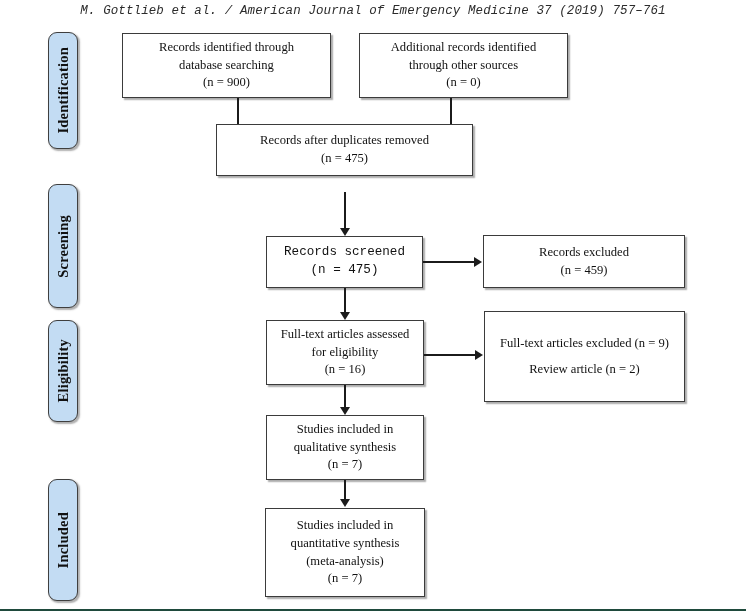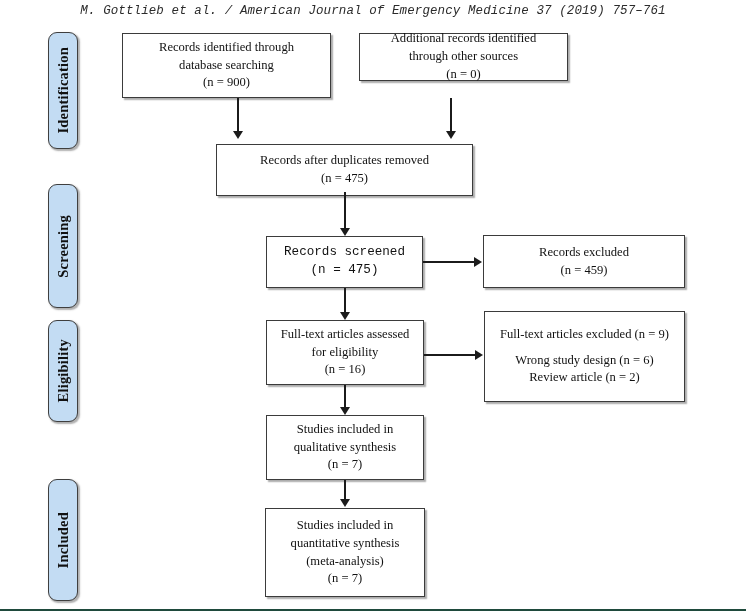--- a/index.html
+++ b/index.html
@@ -148,35 +148,35 @@
   </div>
 
   <div class="fbox" style="left:122px; top:33px; width:209px; height:65px;">
     <div class="lines">
       <div>Records identified through</div>
       <div>database searching</div>
       <div>(n = 900)</div>
     </div>
   </div>
 
-  <div class="fbox" style="left:359px; top:33px; width:209px; height:48px;">
+  <div class="fbox" style="left:359px; top:33px; width:209px; height:65px;">
     <div class="lines">
       <div>Additional records identified</div>
       <div>through other sources</div>
       <div>(n = 0)</div>
     </div>
   </div>
 
   <div class="vline" style="left:237px; top:98px; height:35px;"></div>
   <div class="arrow-down" style="left:233px; top:131px;"></div>
 
   <div class="vline" style="left:450px; top:98px; height:35px;"></div>
   <div class="arrow-down" style="left:446px; top:131px;"></div>
 
-  <div class="fbox" style="left:216px; top:144px; width:257px; height:52px;">
+  <div class="fbox" style="left:216px; top:124px; width:257px; height:52px;">
     <div class="lines">
       <div>Records after duplicates removed</div>
       <div>(n = 475)</div>
     </div>
   </div>
 
   <div class="vline" style="left:344px; top:192px; height:37px;"></div>
   <div class="arrow-down" style="left:340px; top:228px;"></div>
 
   <div class="fbox" style="left:266px; top:236px; width:157px; height:52px;font-family:Liberation Mono, monospace;">
@@ -207,21 +207,20 @@
     </div>
   </div>
 
   <div class="hline" style="left:424px; top:354px; width:52px;"></div>
   <div class="arrow-right" style="left:475px; top:350px;"></div>
 
   <div class="fbox left-align" style="left:484px; top:311px; width:201px; height:91px;">
     <div class="lines">
       <div>Full-text articles excluded (n = 9)</div>
       <div class="spacer-line"></div>
-      <div>Wrong study design (n = 6)</div>
       <div>Review article (n = 2)</div>
     </div>
   </div>
 
   <div class="vline" style="left:344px; top:385px; height:23px;"></div>
   <div class="arrow-down" style="left:340px; top:407px;"></div>
 
   <div class="fbox" style="left:266px; top:415px; width:158px; height:65px;">
     <div class="lines">
       <div>Studies included in</div>

